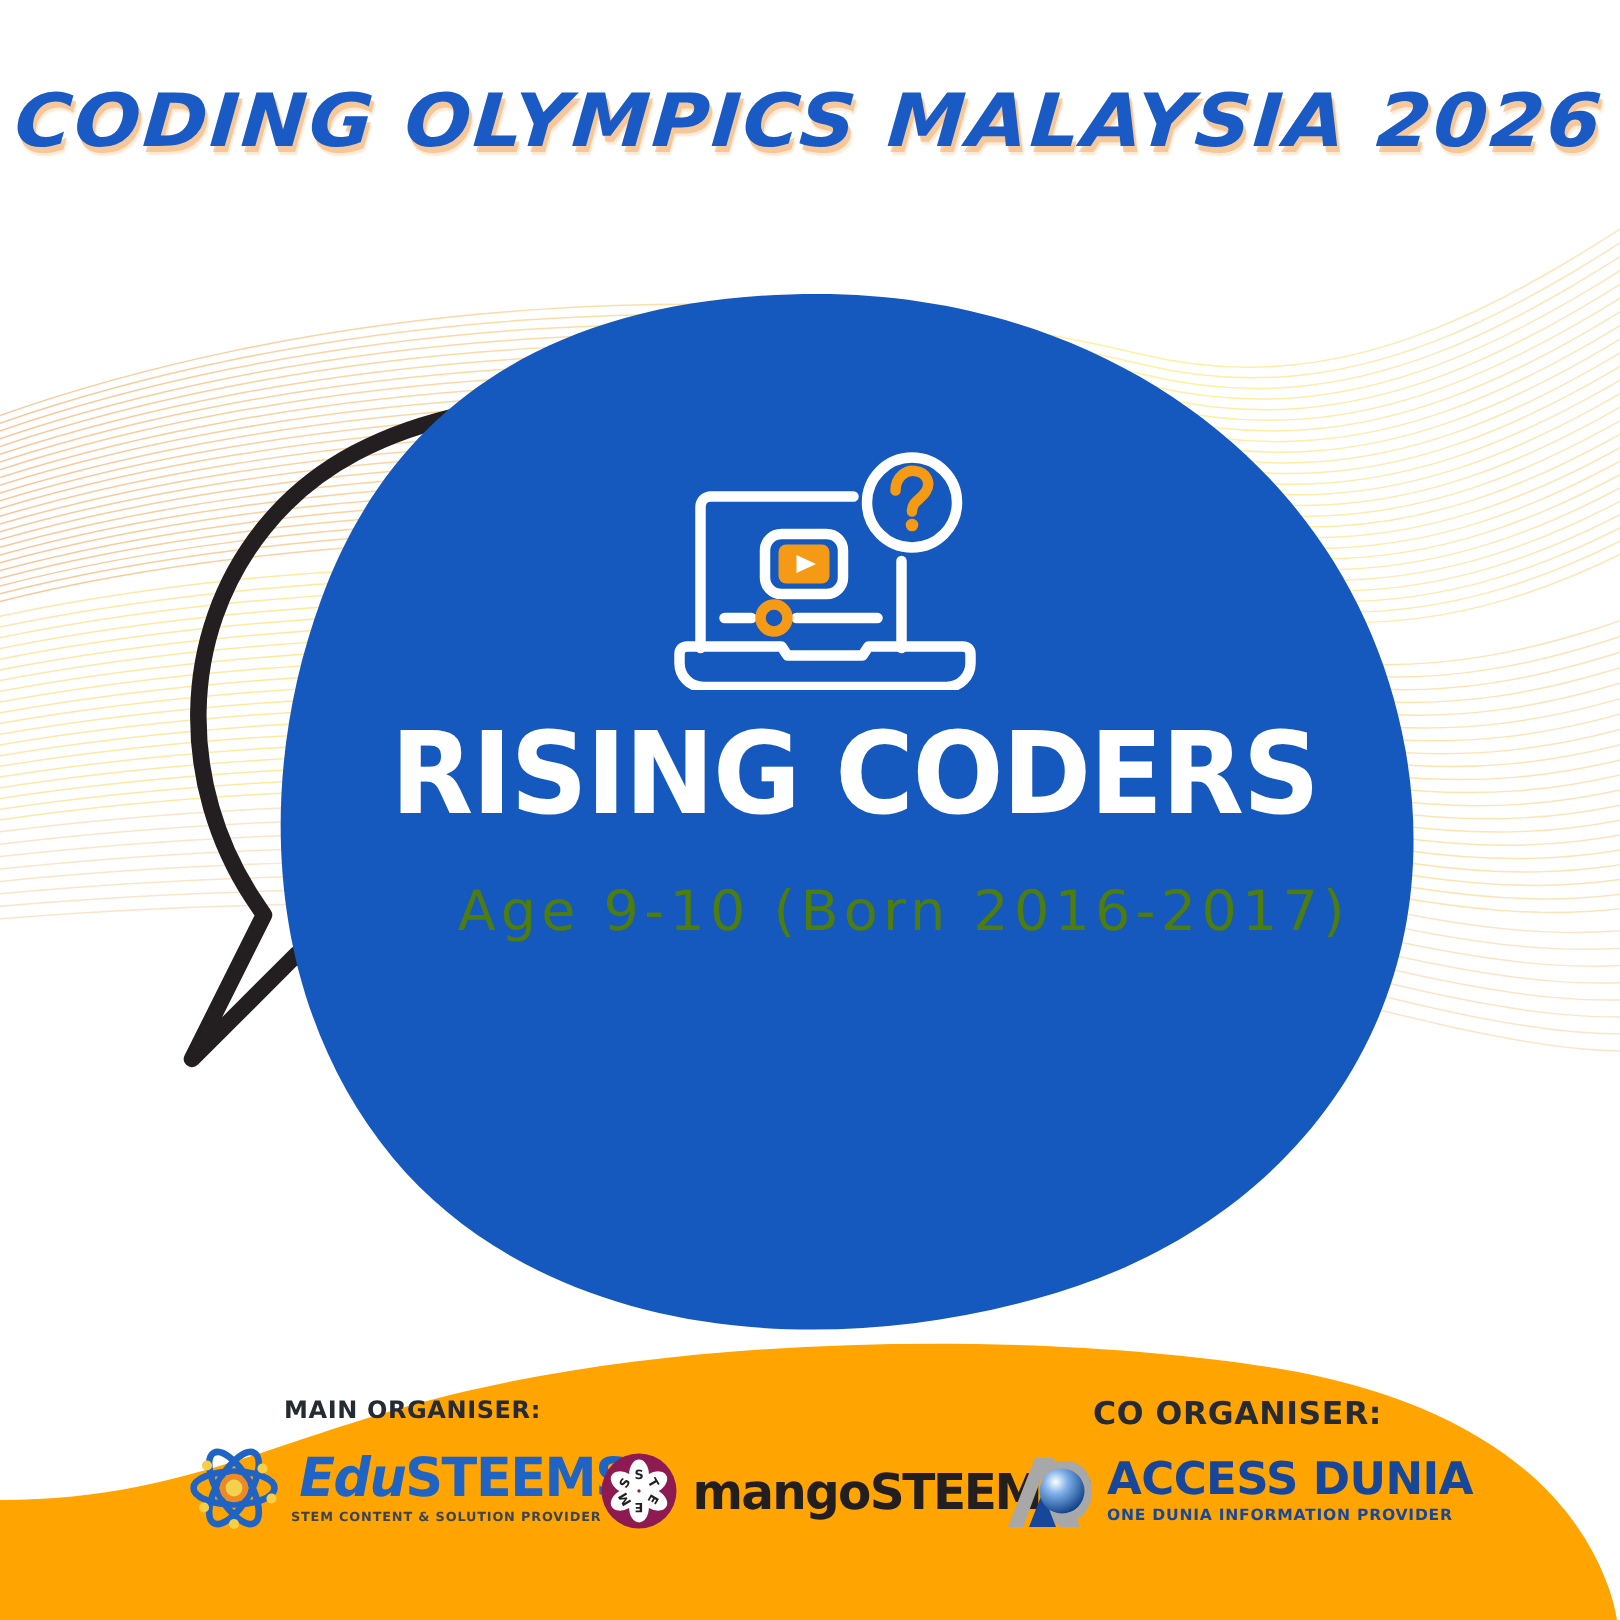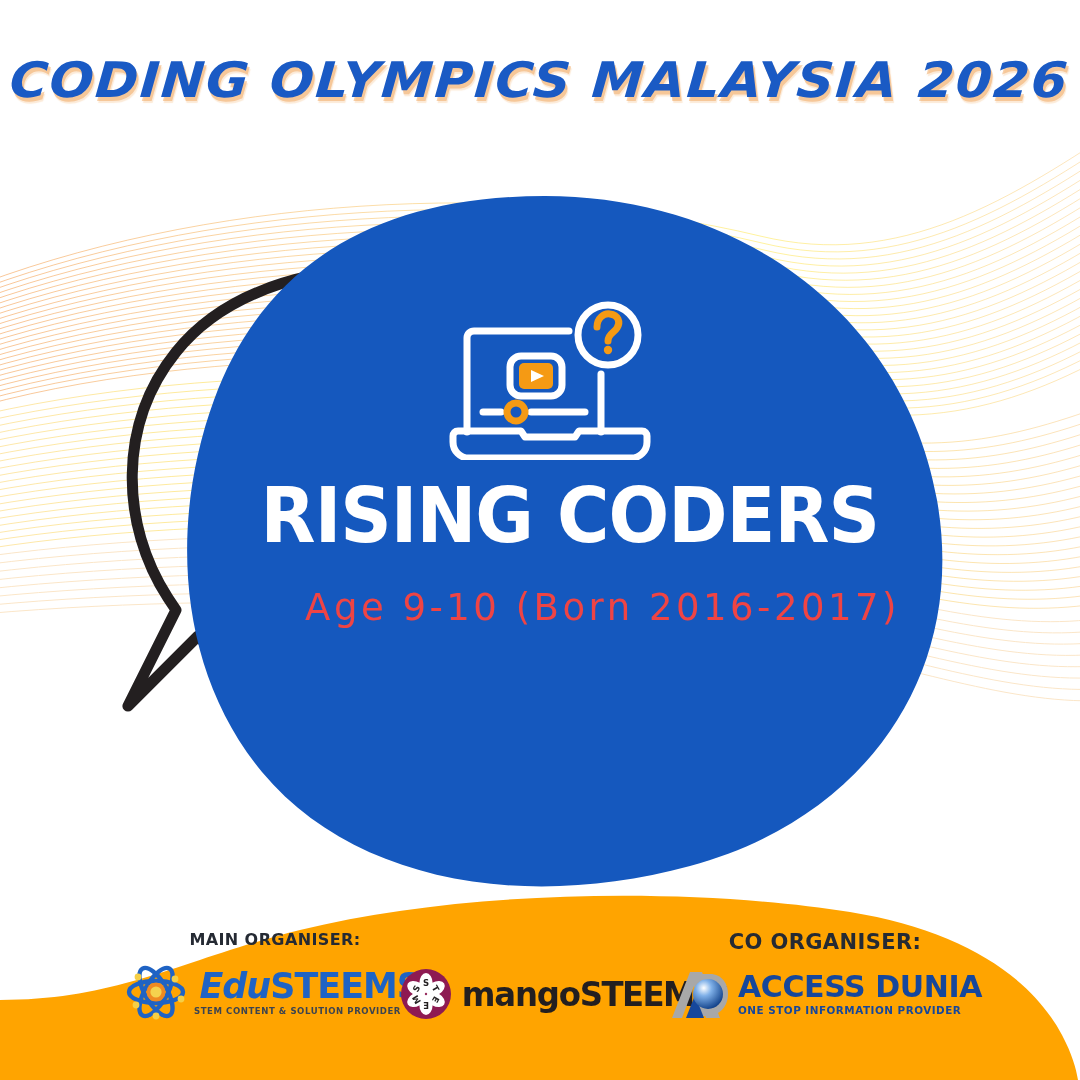--- a/index.html
+++ b/index.html
@@ -49,21 +49,21 @@
     color:#ffffff;
     letter-spacing:-1px;
     transform:scaleX(.94);
     margin:6px 0 0 0;
     white-space:nowrap;
   }
   #age-line{
     font-family:"DejaVu Sans", sans-serif;
     font-weight:400;
     font-size:37px;
-    color:#ef4444;
+    color:#4d7c0f;
     letter-spacing:3.5px;
     margin-top:32px;
     white-space:nowrap;
   }
 
   
   #footer-content{position:absolute;left:0;top:920px;width:968px;height:160px;z-index:45;}
   .org-block{position:absolute;text-align:center;}
   #main-org-block{left:60px;top:10px;width:430px;}
   #co-org-block{left:610px;top:10px;width:430px;}
@@ -358,21 +358,21 @@
                 <stop offset="1" stop-color="#0c3c85"></stop>
               </radialGradient>
             </defs>
             <path d="M4,50 L22,4 L34,4 L52,50 L38,50 L26,18 L14,50 Z" fill="#a8a8a8"></path>
             <path d="M30,6 L42,6 C54,6 60,16 60,26 C60,38 52,48 38,48 L30,48 Z" fill="#a8a8a8"></path>
             <path d="M18,50 L27,27 L36,50 Z" fill="#16479b"></path>
             <circle cx="40" cy="26" r="15" fill="url(#adSphere)"></circle>
           </svg>
           <div id="accessdunia-wordmark">
             <div id="accessdunia-name">ACCESS DUNIA</div>
-            <div id="accessdunia-tagline">ONE STOP INFORMATION PROVIDER</div>
+            <div id="accessdunia-tagline">ONE DUNIA INFORMATION PROVIDER</div>
           </div>
         </div>
       </div>
     </div>
 
   </div>
 
 </div>
 
 </body></html>

